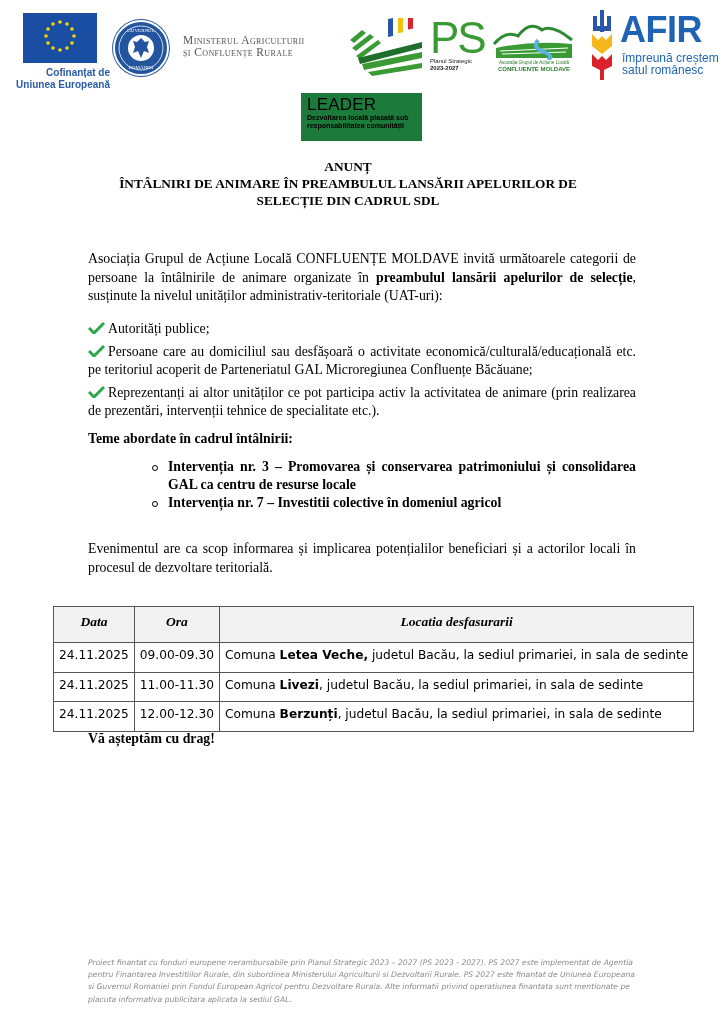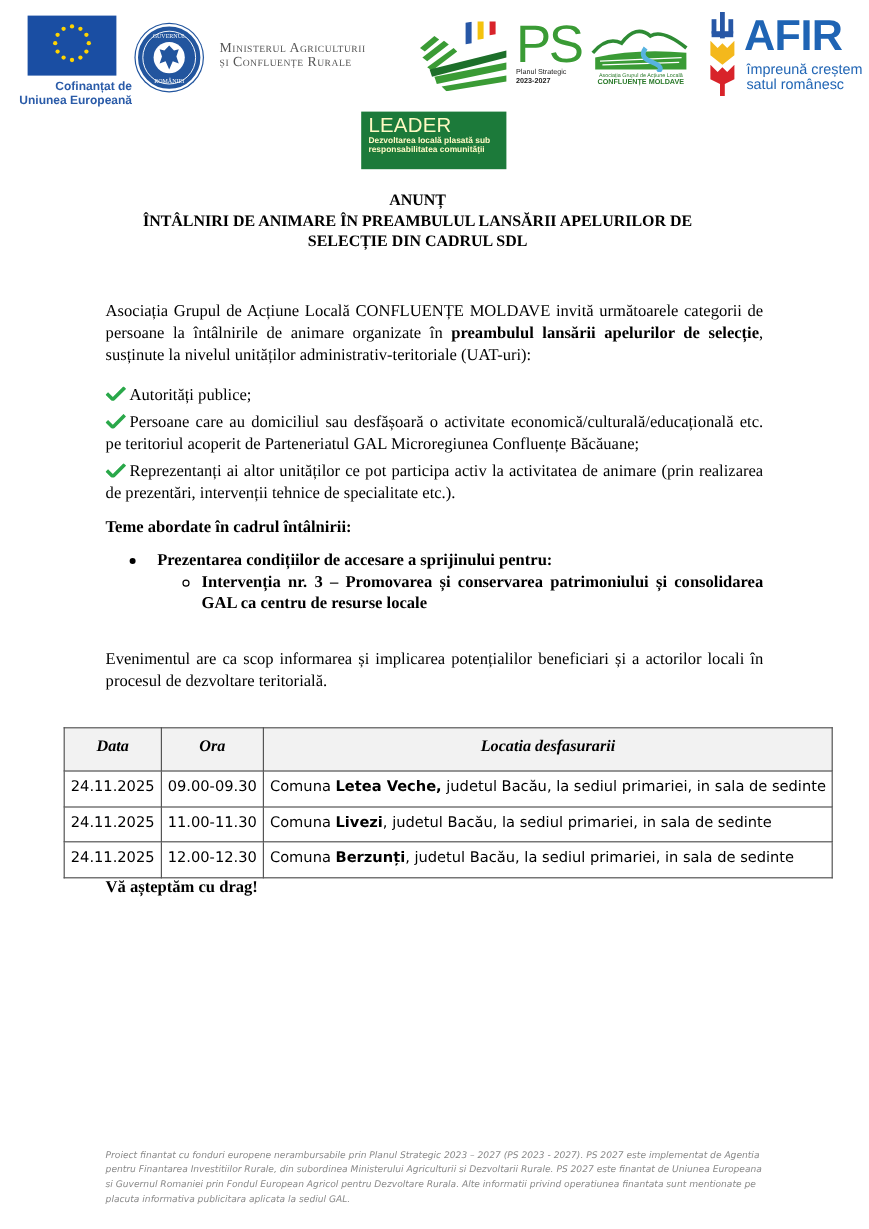--- a/index.html
+++ b/index.html
@@ -21,21 +21,21 @@
   .ps-text { left: 430px; top: 16px; font-family: "Liberation Sans", sans-serif; font-size: 44px; line-height: 44px; color: #3a9b35; font-weight: normal; letter-spacing: -2px; }
   .ps-caption { left: 430px; top: 58px; font-family: "Liberation Sans", sans-serif; font-size: 6px; line-height: 7px; color: #222; }
   .ps-caption b { font-weight: bold; }
 
   .gal-caption { left: 494px; top: 60px; width: 80px; text-align: center; font-family: "Liberation Sans", sans-serif; font-size: 4.5px; line-height: 6px; color: #2a7a2a; }
   .gal-caption .big { font-size: 6px; font-weight: bold; }
 
   .afir-text { left: 620px; top: 10px; font-family: "Liberation Sans", sans-serif; font-weight: bold; font-size: 36px; line-height: 40px; color: #1f64b4; letter-spacing: -0.5px; }
   .afir-tag { left: 622px; top: 52px; font-family: "Liberation Sans", sans-serif; font-size: 12px; line-height: 12px; color: #1f64b4; }
 
-  .leader { left: 301px; top: 93px; width: 121px; height: 48px; background: #1c7a3a; color: #fef9c3; padding: 3px 6px; font-family: "Liberation Sans", sans-serif; }
+  .leader { left: 301px; top: 93px; width: 121px; height: 48px; background: #1c7a3a; color: #000000; padding: 3px 6px; font-family: "Liberation Sans", sans-serif; }
   .leader .t { font-size: 17px; line-height: 18px; font-weight: normal; letter-spacing: 0.2px; }
   .leader .s { font-size: 7px; line-height: 8px; font-weight: bold; }
 
   .title-block { position: absolute; top: 158px; left: 0; width: 696px; text-align: center; font-weight: bold; font-size: 13.3px; line-height: 17px; }
 
   .para { position: absolute; left: 88px; width: 548px; font-size: 13.8px; line-height: 18.5px; text-align: justify; }
   .intro { top: 250px; }
   .check-list { top: 320px; }
   .check-item { display: block; text-align: justify; margin-bottom: 4px; }
   .check-icon { display: inline-block; width: 17px; height: 12px; vertical-align: -1px; margin-right: 3px; }
@@ -185,28 +185,28 @@
   </span>
   <span class="check-item">
     <svg class="check-icon" viewBox="0 0 17 12">
         <path d="M1 6 L6 11 L16 1" fill="none" stroke="#2aa84a" stroke-width="3" stroke-linejoin="round"></path>
       </svg><span>Reprezentanți ai altor unităților ce pot participa activ la activitatea de animare (prin realizarea de prezentări, intervenții tehnice de specialitate etc.).</span>
   </span>
 </div>
 
 <div class="para topics-head">Teme abordate în cadrul întâlnirii:</div>
 <div class="topics">
-  <div class="bullet-row">
-    <span class="dot"></span>
-    <span>Prezentarea condițiilor de accesare a sprijinului pentru:</span>
-  </div>
   <div class="sub-row">
     <span class="circ"></span>
     <span>Intervenția nr. 3 – Promovarea și conservarea patrimoniului și consolidarea GAL ca centru de resurse locale</span>
   </div>
+  <div class="sub-row">
+    <span class="circ"></span>
+    <span>Intervenția nr. 7 – Investitii colective în domeniul agricol</span>
+  </div>
 </div>
 
 <p class="para event">Evenimentul are ca scop informarea și implicarea potențialilor beneficiari și a actorilor locali în procesul de dezvoltare teritorială.</p>
 
 <table class="sched">
   <thead>
     <tr>
       <th class="col-d">Data</th>
       <th class="col-o">Ora</th>
       <th>Locatia desfasurarii</th>

